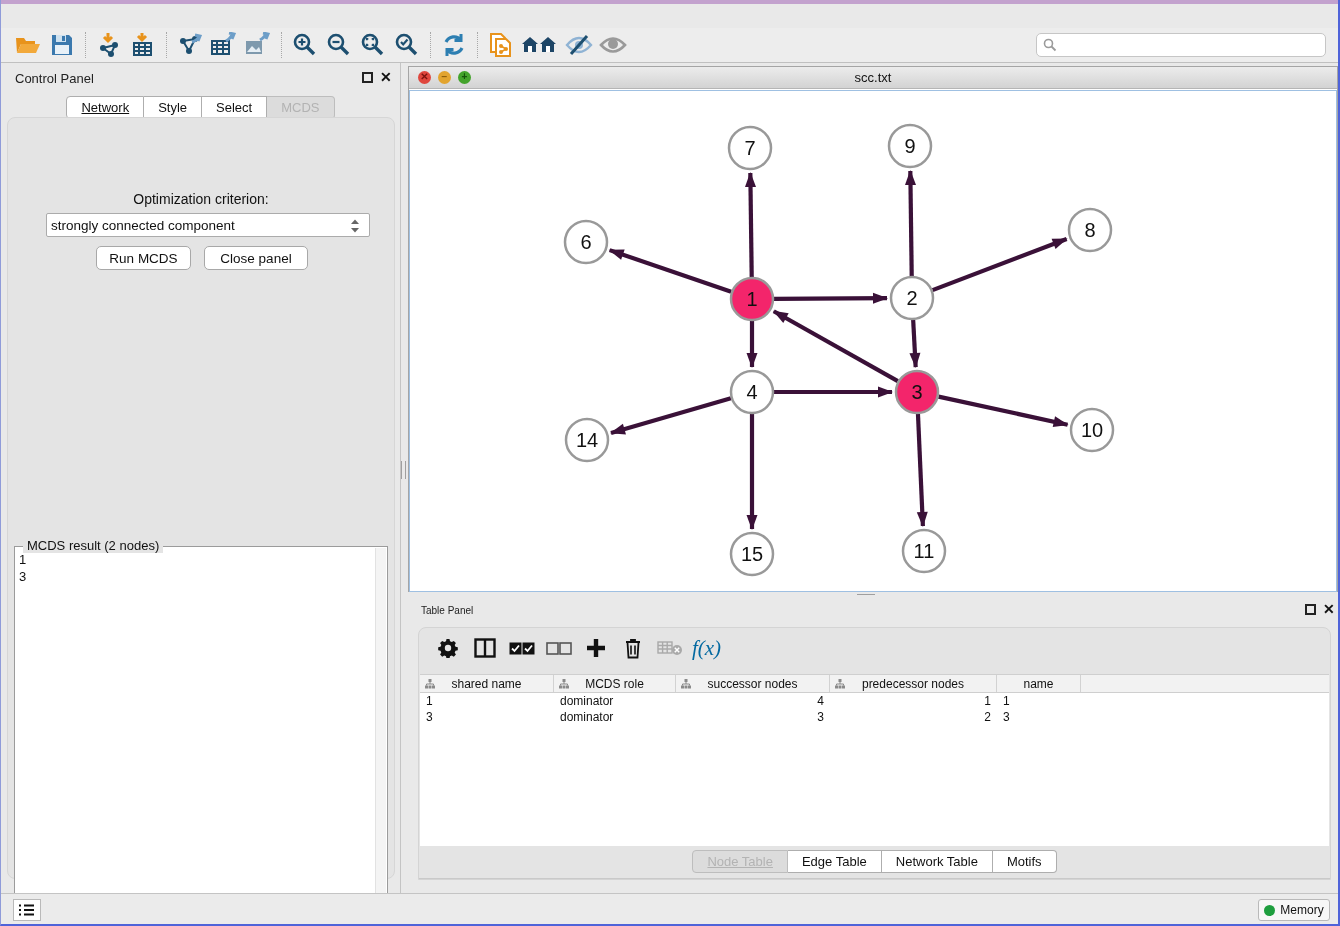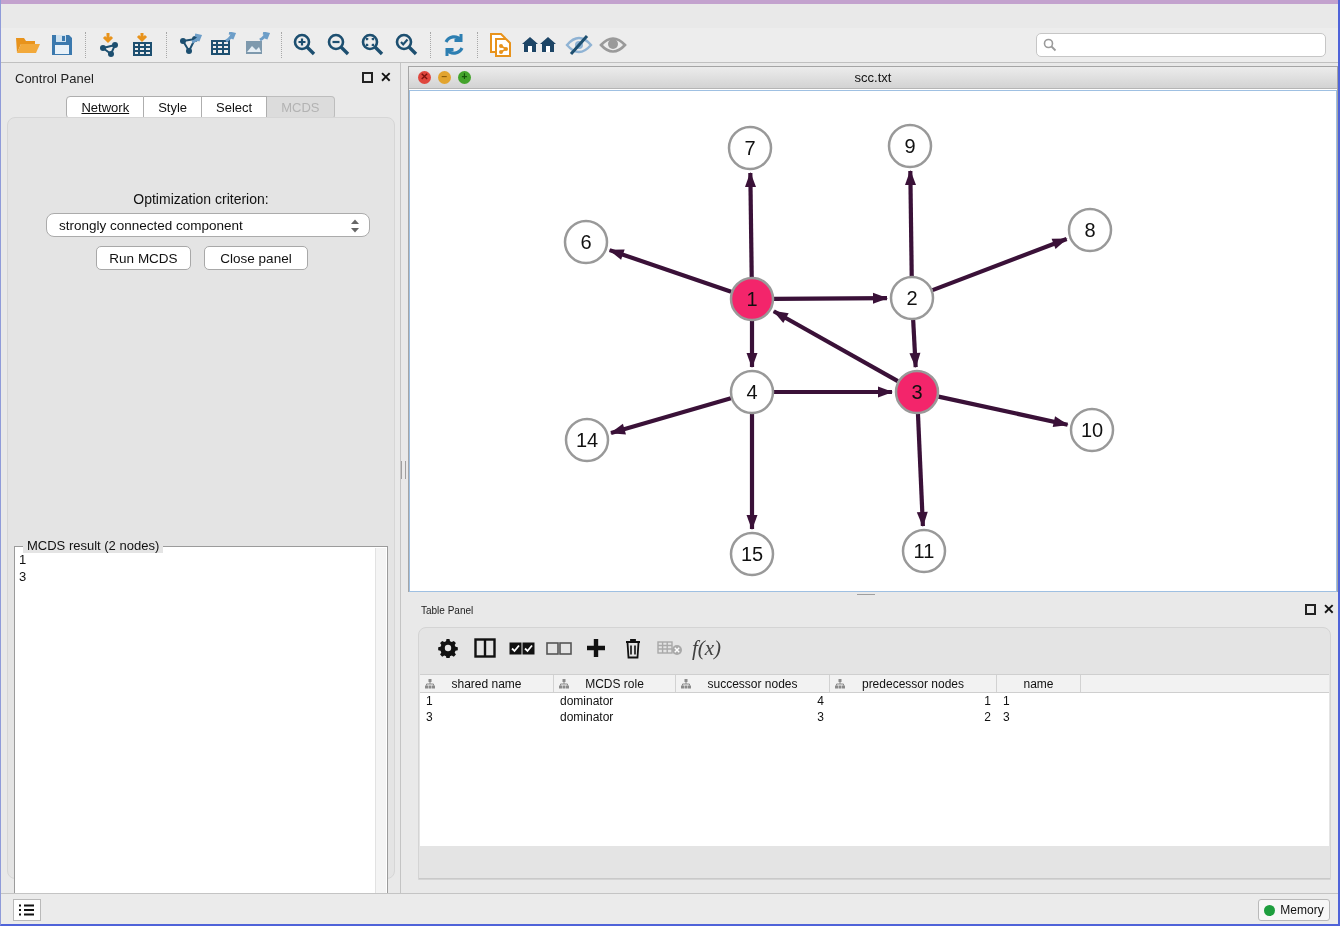--- a/index.html
+++ b/index.html
@@ -30,21 +30,21 @@
   .panel-close{position:absolute;top:6px;font-size:14px;font-weight:bold;color:#111;}
   #cp-tabs{position:absolute;left:0;top:33px;width:100%;display:flex;justify-content:center;}
   .seg-tab{font-size:13px;padding:3px 14px;background:#fff;border:1px solid #aeaeae;border-left:none;color:#111;cursor:default;}
   .seg-tab:first-child{border-left:1px solid #aeaeae;border-radius:4px 0 0 4px;text-decoration:underline;}
   .seg-tab:last-child{border-radius:0 4px 4px 0;}
   .seg-tab.active{background:#dcdcdc;color:#b3b3b3;border-color:#bdbdbd;}
   #cp-card{position:absolute;left:6px;top:54px;width:388px;height:762px;background:#e4e4e4;
            border:1px solid #d6d6d6;border-radius:8px;}
   #opt-label{position:absolute;left:0;width:100%;top:73px;text-align:center;font-size:14px;color:#111;}
   #opt-select{position:absolute;left:38px;top:95px;width:324px;height:24px;background:#fff;border:1px solid #ababab;
-              border-radius:8px;font-size:13.5px;color:#111;display:flex;align-items:center;padding-left:12px;}
+              border-radius:2px;font-size:13.5px;color:#111;display:flex;align-items:center;padding-left:4px;}
   #opt-select .stepper{position:absolute;right:9px;top:4px;}
   .btn{position:absolute;height:24px;background:#fff;border:1px solid #a8a8a8;border-radius:5px;
        font-size:13.5px;color:#111;display:flex;align-items:center;justify-content:center;}
   #run-btn{left:88px;top:128px;width:95px;}
   #closep-btn{left:196px;top:128px;width:104px;}
   #result-fieldset{position:absolute;left:6px;top:428px;width:374px;height:378px;border:1px solid #9b9b9b;background:#fff;}
   #result-legend{position:absolute;left:8px;top:-9px;background:#e4e4e4;padding:0 4px;font-size:13px;color:#111;}
   #result-text{position:absolute;left:4px;top:4px;right:14px;bottom:4px;font-size:13px;color:#111;white-space:pre;line-height:17px;}
   #result-scroll{position:absolute;right:1px;top:1px;width:11px;bottom:1px;background:#f4f4f4;border-left:1px solid #e2e2e2;}
 
@@ -376,21 +376,21 @@
           <svg width="26" height="18" viewBox="0 0 26 18">
               <g stroke="#a9a9a9" stroke-width="1.4" fill="none">
                 <rect x="1" y="3" width="14" height="11"></rect>
                 <path d="M1 6.5 h14 M1 10 h14 M5.6 3 v11 M10.2 3 v11"></path>
               </g>
               <circle cx="20" cy="11" r="5" fill="#a9a9a9"></circle>
               <path d="M17.8 8.8 l4.4 4.4 M22.2 8.8 l-4.4 4.4" stroke="#fff" stroke-width="1.5"></path>
             </svg>
         </div>
         <div class="tp-ic">
-          <span style="font-family:'Liberation Serif',serif;font-style:italic;font-size:21px;color:#404040;">f(x)</span>
+          <span style="font-family:'Liberation Serif',serif;font-style:italic;font-size:21px;color:#0369a1;">f(x)</span>
         </div>
       </div>
       <div id="tp-table">
         <div id="tp-thead">
             <div class="th" style="width: 134px;">
               <svg width="10" height="10" viewBox="0 0 10 10" class="grip-ic">
                 <rect x="3.5" y="0" width="3" height="3" fill="#8a8a8a"></rect>
                 <rect x="0" y="6.5" width="3" height="3" fill="#8a8a8a"></rect>
                 <rect x="3.5" y="6.5" width="3" height="3" fill="#8a8a8a"></rect>
                 <rect x="7" y="6.5" width="3" height="3" fill="#8a8a8a"></rect>
@@ -442,20 +442,26 @@
             </div>
             <div class="tr">
               <div class="td" style="width: 134px;">3</div>
               <div class="td" style="width: 122px;">dominator</div>
               <div class="td right" style="width: 154px;">3</div>
               <div class="td right" style="width: 167px;">2</div>
               <div class="td" style="width: 84px;">3</div>
             </div>
           </div>
       </div>
+      <div id="tp-tabs">
+          <div class="seg-tab active">Node Table</div>
+          <div class="seg-tab">Edge Table</div>
+          <div class="seg-tab">Network Table</div>
+          <div class="seg-tab">Motifs</div>
+        </div>
       <div id="tp-bottomline"></div>
     </div>
   </div>
 
   <div id="status-bar" class="abs">
     <div id="list-btn">
       <svg width="16" height="14" viewBox="0 0 16 14">
           <g stroke="#111" stroke-width="2">
             <path d="M5 2.5 h10 M5 7 h10 M5 11.5 h10"></path>
           </g>

